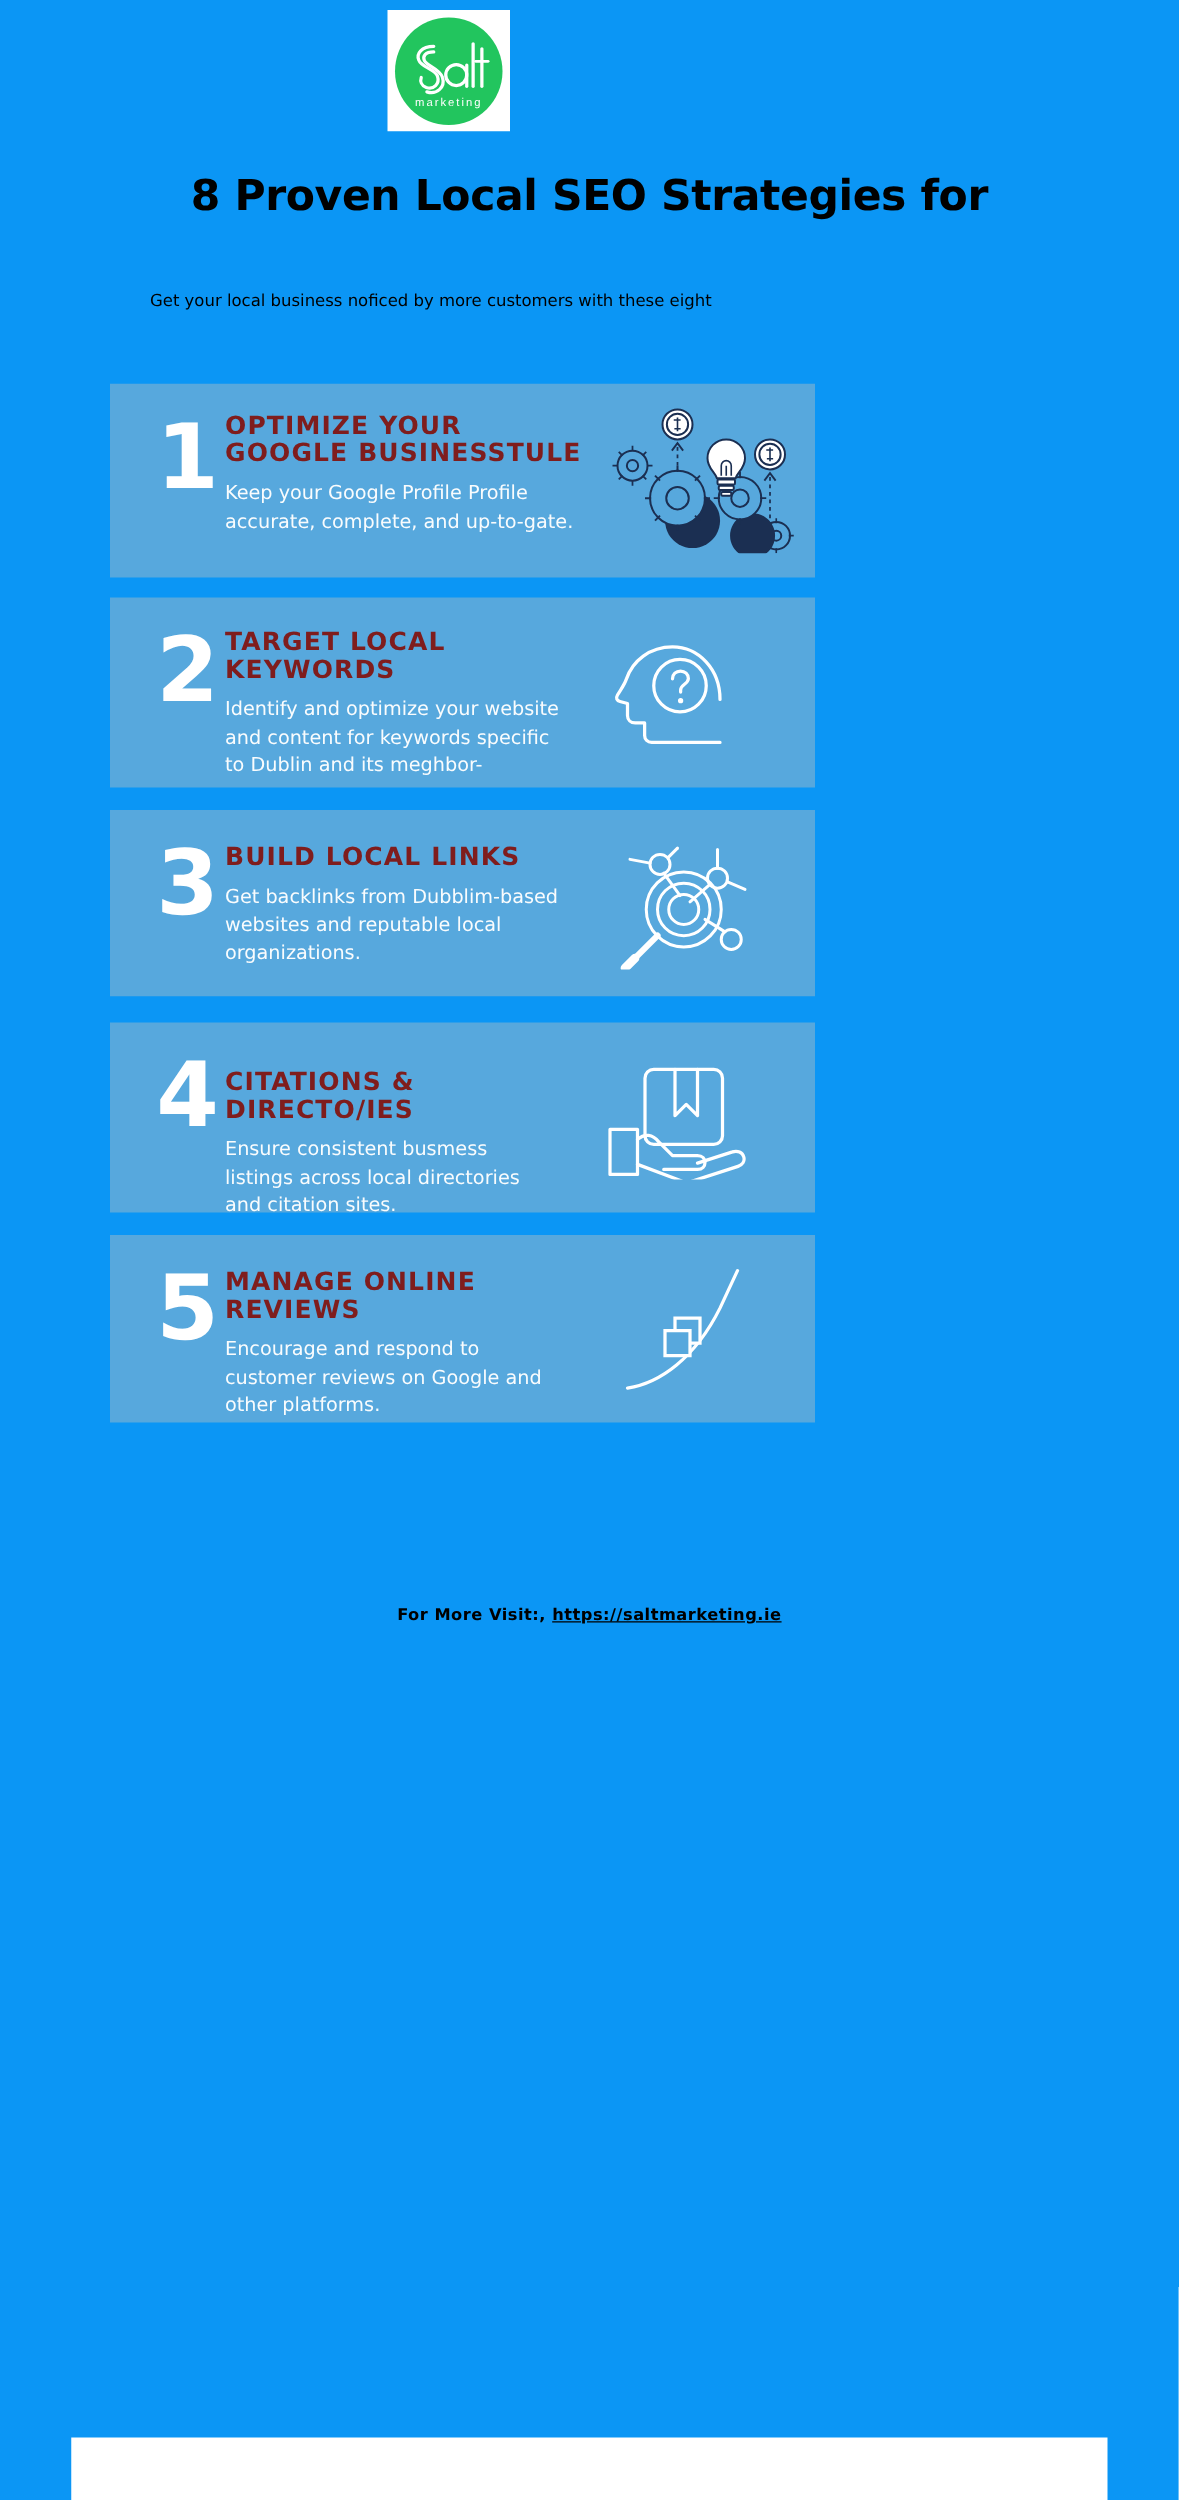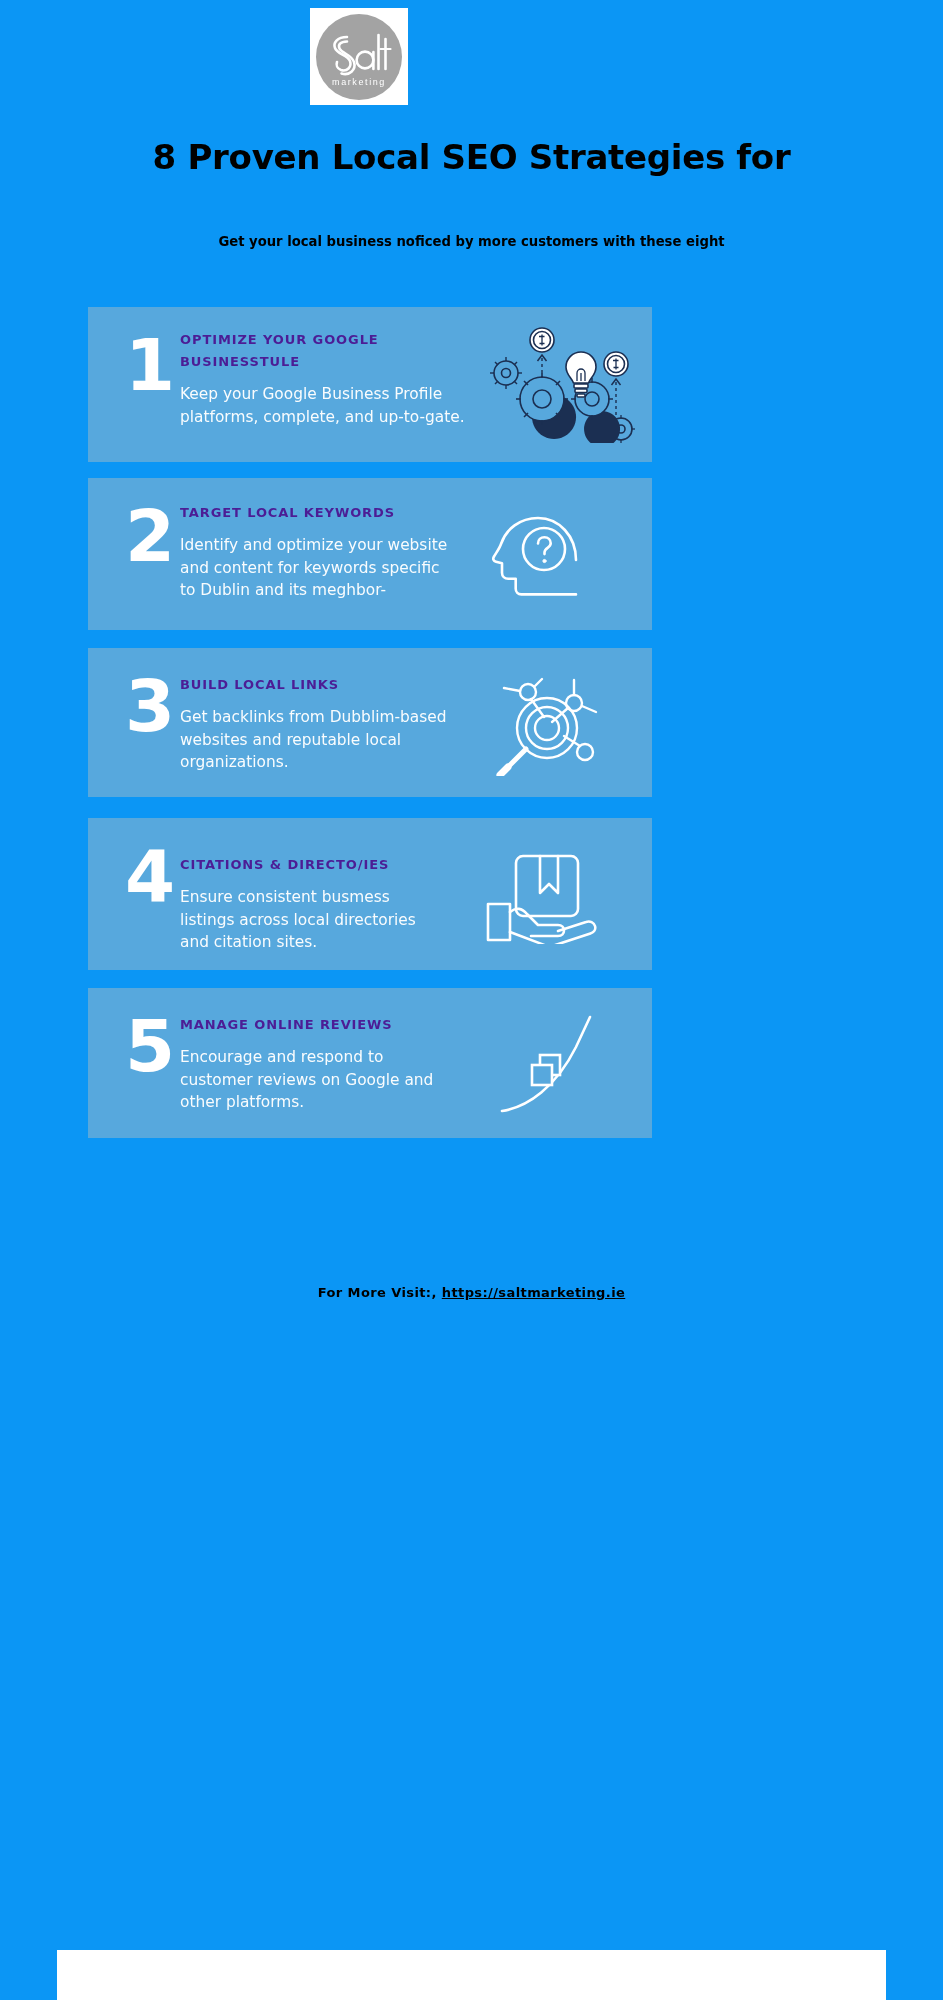--- a/index.html
+++ b/index.html
@@ -29,21 +29,21 @@
     background: #ffffff;
     display: flex;
     align-items: center;
     justify-content: center;
   }
   .logo-circle {
     position: relative;
     width: 86px;
     height: 86px;
     border-radius: 50%;
-    background: #a3a3a3;
+    background: #22c55e;
     display: flex;
     align-items: center;
     justify-content: center;
     text-align: center;
   }
   .logo-svg { display: block; }
 
   
   .title {
     position: absolute;
@@ -57,25 +57,25 @@
     font-weight: bold;
     line-height: 44px;
     letter-spacing: -0.3px;
   }
 
   .subtitle {
     position: absolute;
     left: 120px;
     top: 232px;
     width: 703px;
-    text-align: center;
+    text-align: left;
     color: #000000;
     font-family: "DejaVu Sans", sans-serif;
     font-size: 13.2px;
-    font-weight: bold;
+    font-weight: normal;
     line-height: 20px;
   }
 
   
   .card {
     position: absolute;
     left: 88px;
     width: 564px;
     background: #57a8dd;
     display: block;
@@ -93,23 +93,23 @@
     text-align: center;
     letter-spacing: -2px;
   }
   .card-body {
     position: absolute;
     left: 92px;
     top: 26px;
     width: 270px;
   }
   .card-head {
-    color: #4c1d95;
-    font-family: "DejaVu Sans", sans-serif;
-    font-size: 13px;
+    color: #7f1d1d;
+    font-family: "DejaVu Sans", sans-serif;
+    font-size: 20px;
     font-weight: bold;
     letter-spacing: 0.9px;
     line-height: 22px;
     text-transform: uppercase;
   }
   .card-text {
     margin-top: 10px;
     color: #ffffff;
     font-family: "DejaVu Sans", sans-serif;
     font-size: 15.4px;
@@ -200,21 +200,21 @@
   </div>
 
   <div class="subtitle">
     <div>Get your local business noficed by more customers with these eight</div>
   </div>
 
   <div class="card" id="card-1">
     <div class="card-num">1</div>
     <div class="card-body">
       <div class="card-head">OPTIMIZE YOUR GOOGLE BUSINESSTULE</div>
-      <div class="card-text">Keep your Google Business Profile platforms, complete, and up-to-gate.</div>
+      <div class="card-text">Keep your Google Profile Profile accurate, complete, and up-to-gate.</div>
     </div>
     <div class="card-icon">
       <svg width="160" height="120" viewBox="0 0 160 120">
         <g fill="none" stroke="#1b2f52" stroke-width="1.6">
 
           <circle cx="22" cy="50" r="12"></circle>
           <circle cx="22" cy="50" r="4.5"></circle>
           <g stroke-width="1.4">
             <line x1="22" y1="34" x2="22" y2="38"></line>
               <line x1="22" y1="62" x2="22" y2="66"></line>

